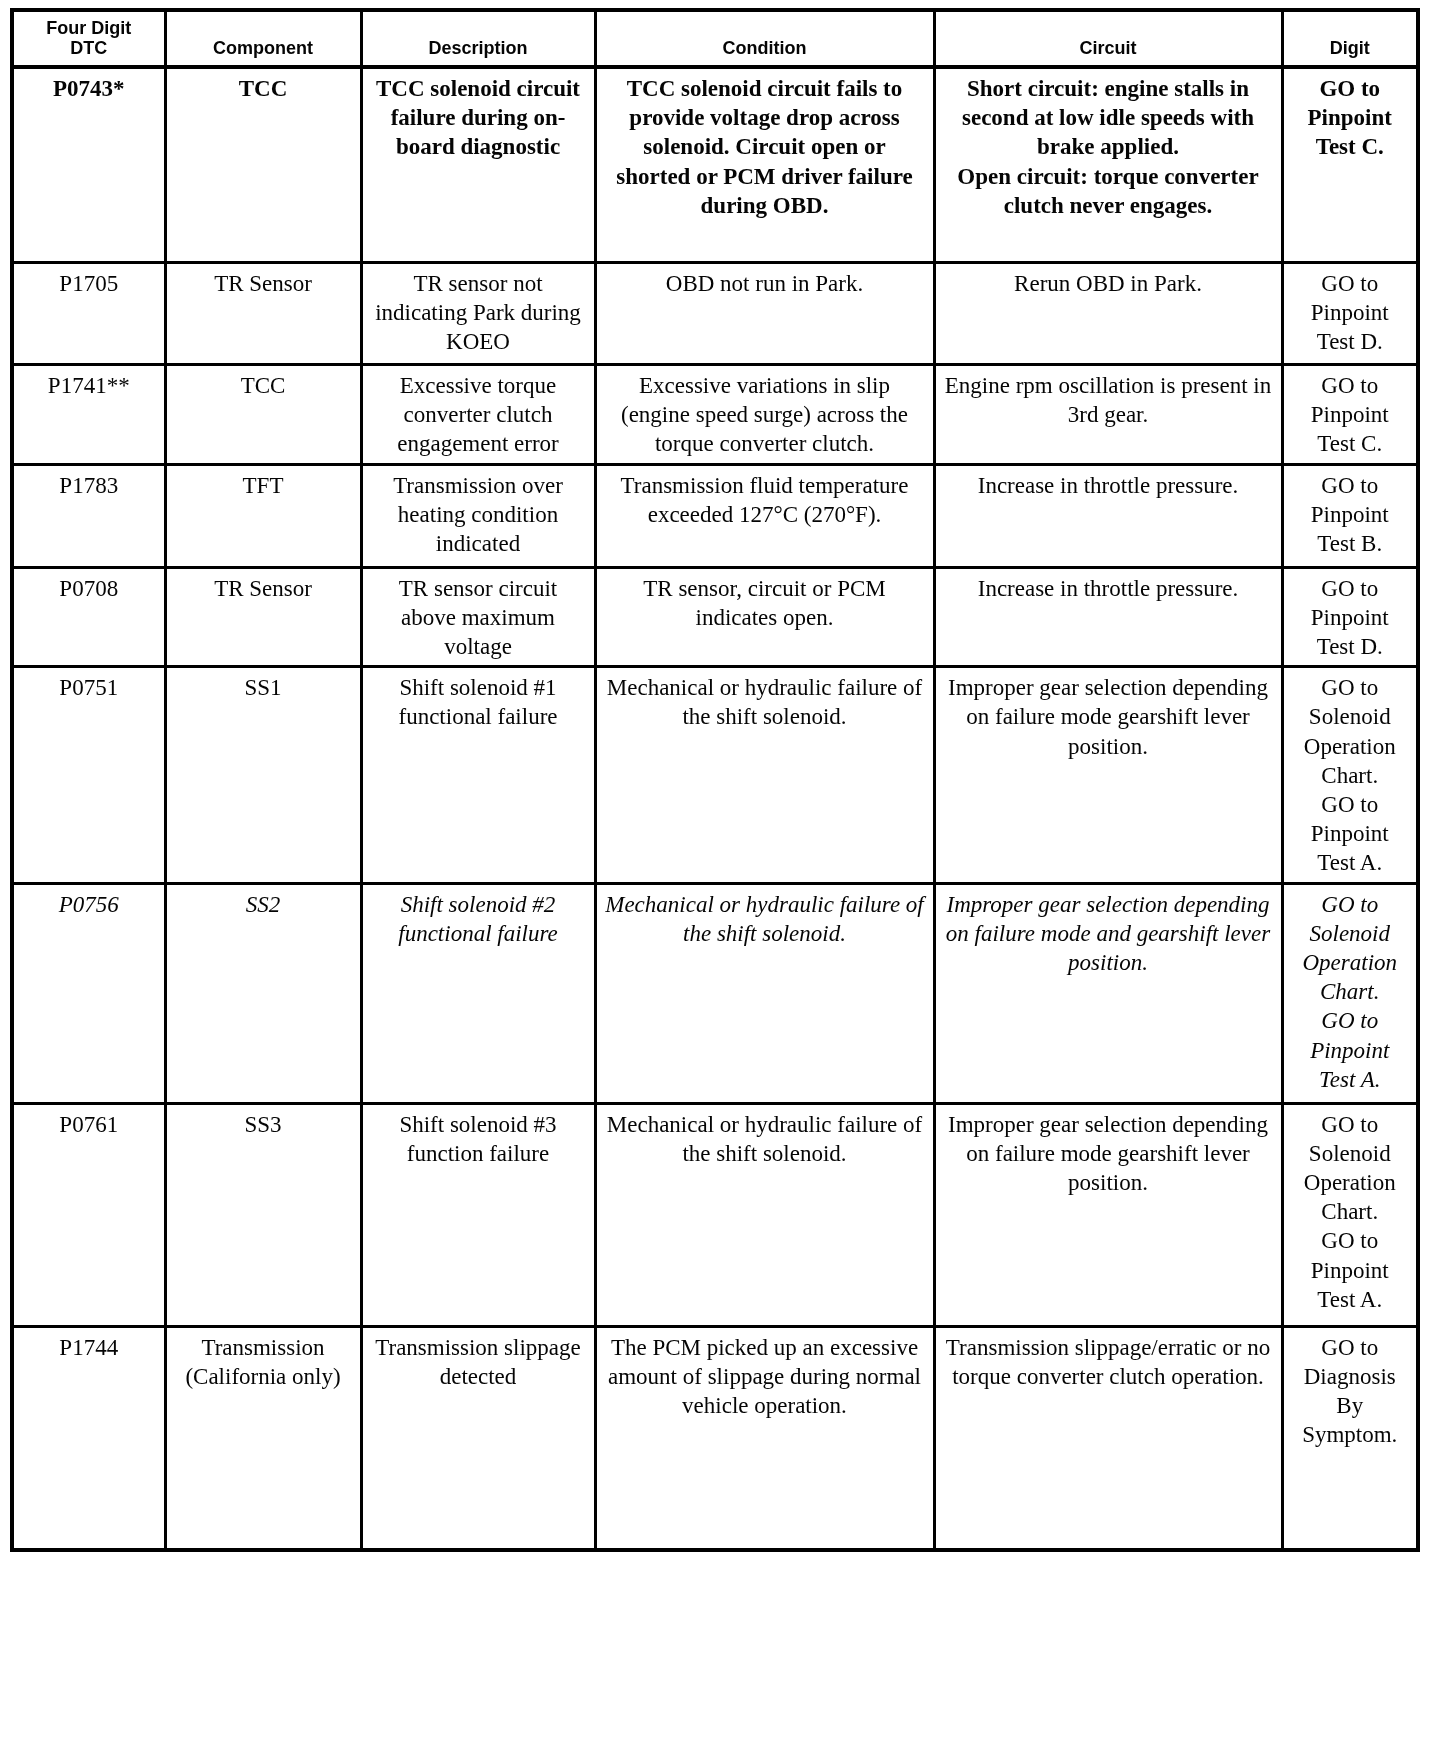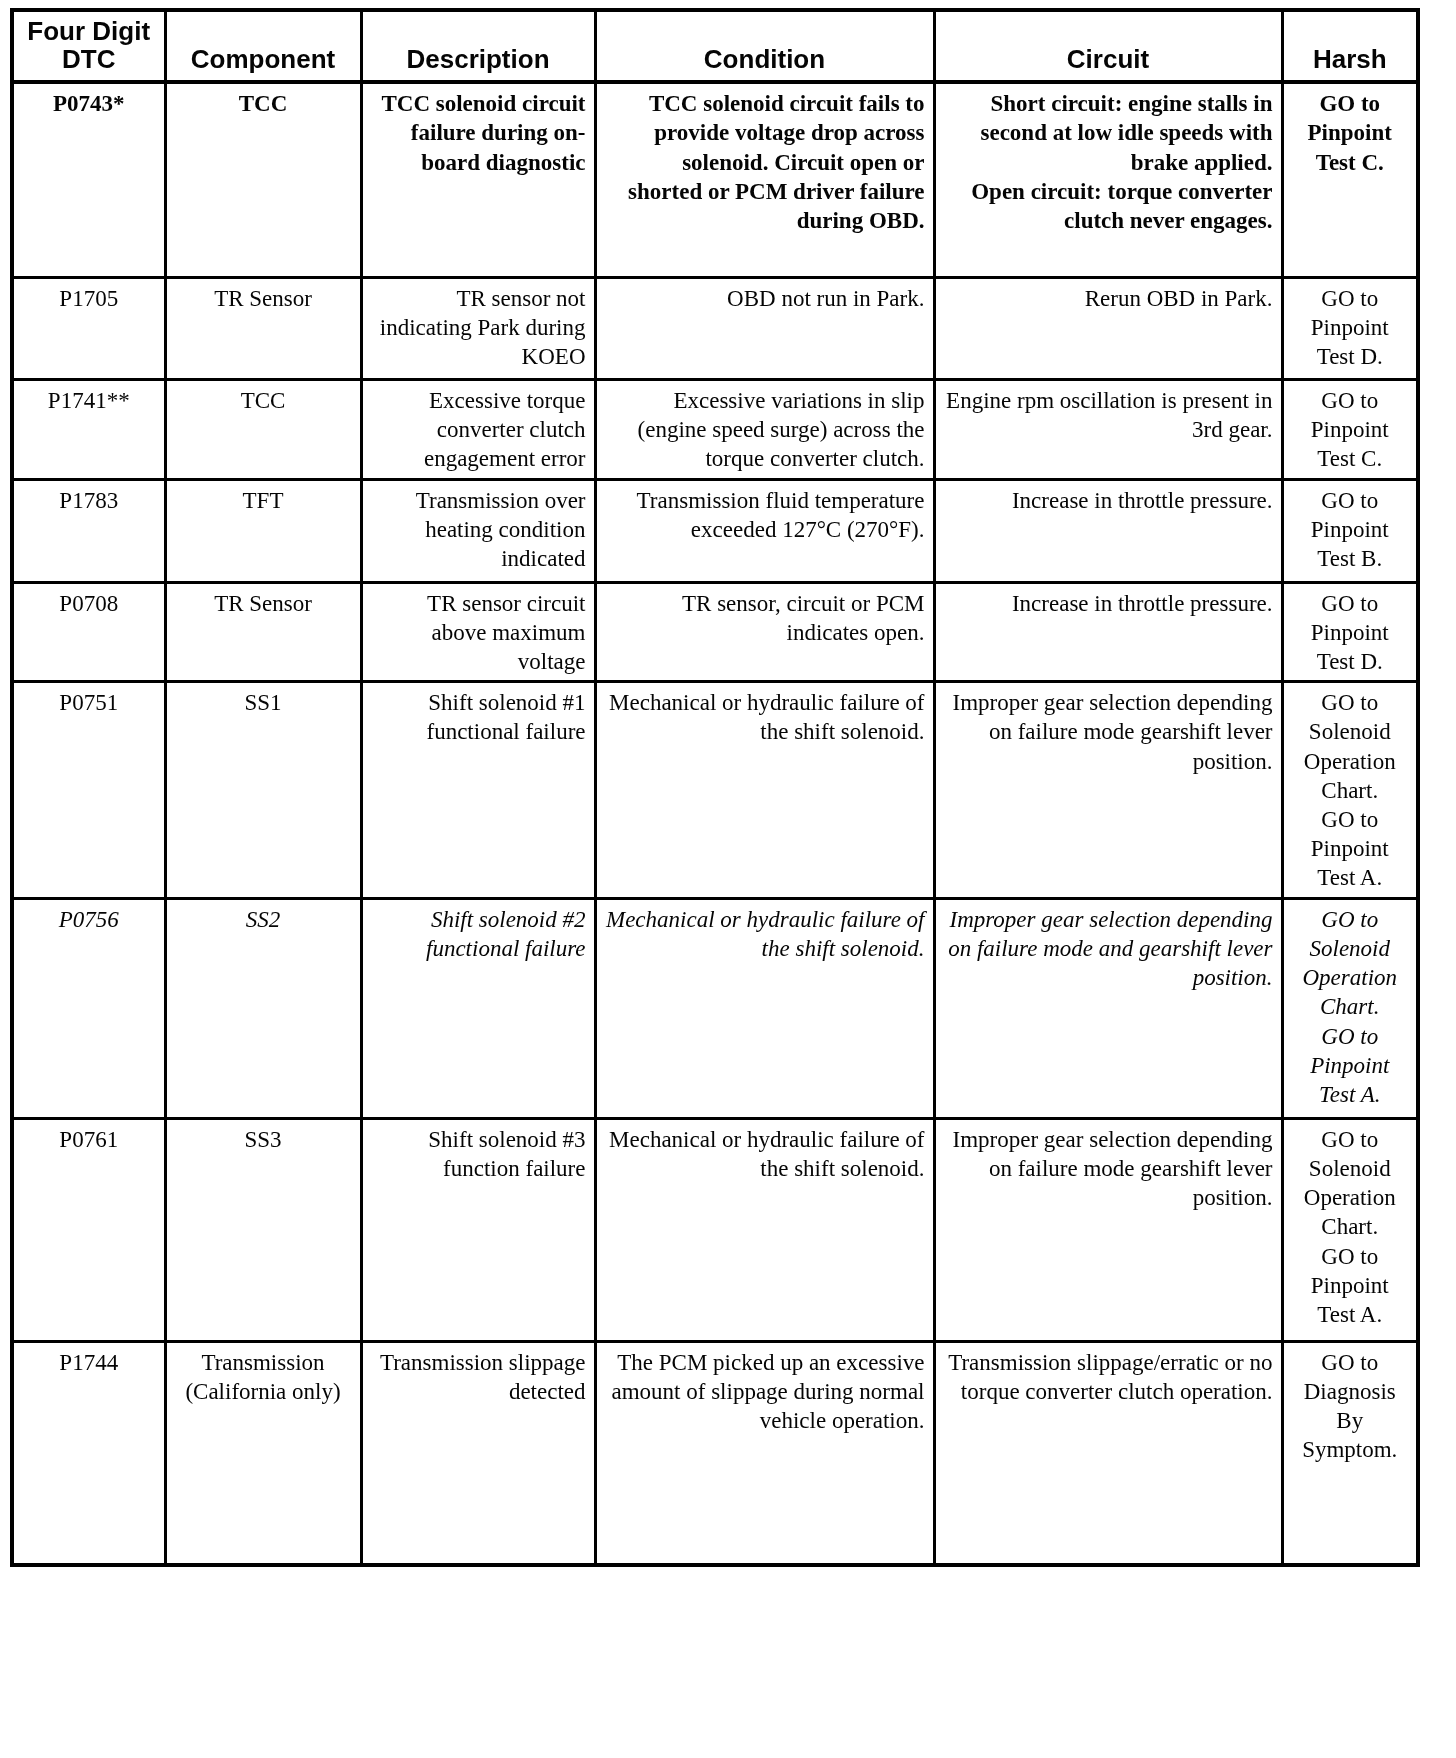--- a/index.html
+++ b/index.html
@@ -29,33 +29,33 @@
     border: 3px solid #000;
     vertical-align: top;
     padding: 5px 8px 4px 8px;
     white-space: pre-line;
     overflow: hidden;
   }
   .dtc-table thead tr { height: 57px; }
   .dtc-table th {
     font-family: "Liberation Sans", sans-serif;
     font-weight: bold;
-    font-size: 26px;
+    font-size: 18px;
     line-height: 1.08;
     text-align: center;
     vertical-align: bottom;
     padding-bottom: 7px;
     border-bottom: 4px solid #000;
   }
   .dtc-table td {
     font-size: 23px;
     line-height: 1.27;
   }
   td.col-dtc, td.col-component, td.col-action { text-align: center; }
-  td.col-description, td.col-condition, td.col-symptom { text-align: right; }
+  td.col-description, td.col-condition, td.col-symptom { text-align: center; }
 
   
   tbody tr:nth-child(1)  { height: 195px; font-weight: bold; }
   tbody tr:nth-child(2)  { height: 102px; }
   tbody tr:nth-child(3)  { height: 100px; }
   tbody tr:nth-child(4)  { height: 103px; }
   tbody tr:nth-child(5)  { height: 97px;  }
   tbody tr:nth-child(6)  { height: 101px; }
   tbody tr:nth-child(7)  { height: 220px; font-style: italic; }
   tbody tr:nth-child(8)  { height: 223px; }
@@ -78,21 +78,21 @@
       <col style="width:136px">
     </colgroup>
     <thead>
       <tr>
           <th class="col-dtc">Four Digit
 DTC</th>
           <th class="col-component">Component</th>
           <th class="col-description">Description</th>
           <th class="col-condition">Condition</th>
           <th class="col-symptom">Circuit</th>
-          <th class="col-action">Harsh</th>
+          <th class="col-action">Digit</th>
         </tr>
     </thead>
     <tbody>
         <tr>
           <td class="col-dtc">P0743*</td>
           <td class="col-component">TCC</td>
           <td class="col-description">TCC solenoid circuit failure during on-board diagnostic</td>
           <td class="col-condition">TCC solenoid circuit fails to provide voltage drop across solenoid. Circuit open or shorted or PCM driver failure during OBD.</td>
           <td class="col-symptom">Short circuit: engine stalls in second at low idle speeds with brake applied.
 Open circuit: torque converter clutch never engages.</td>

